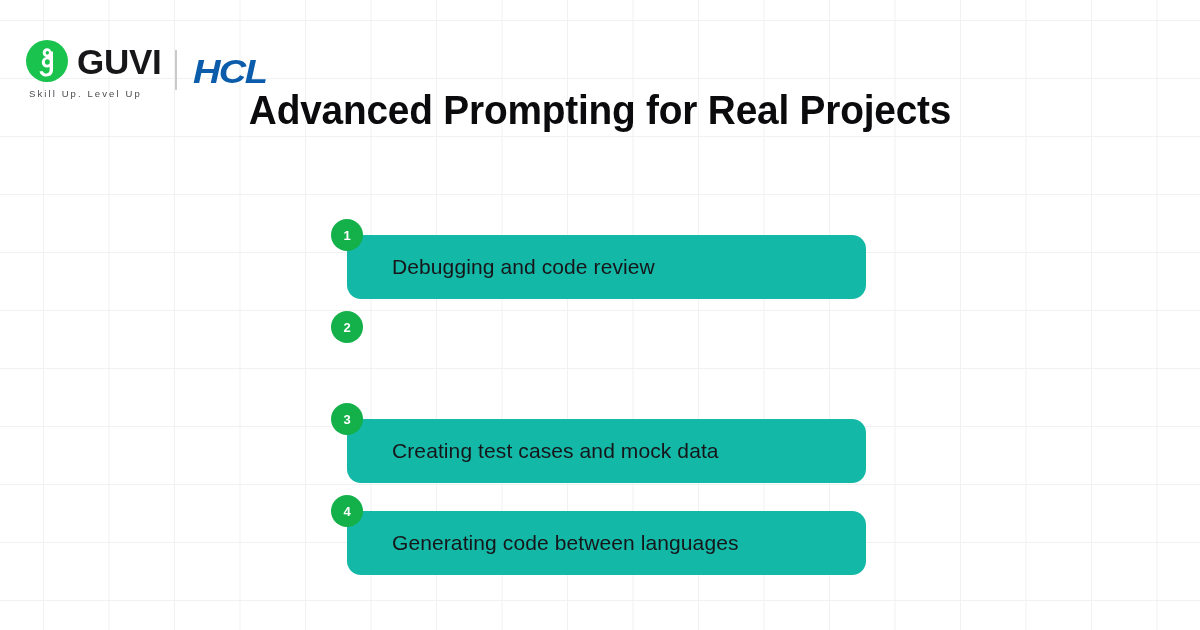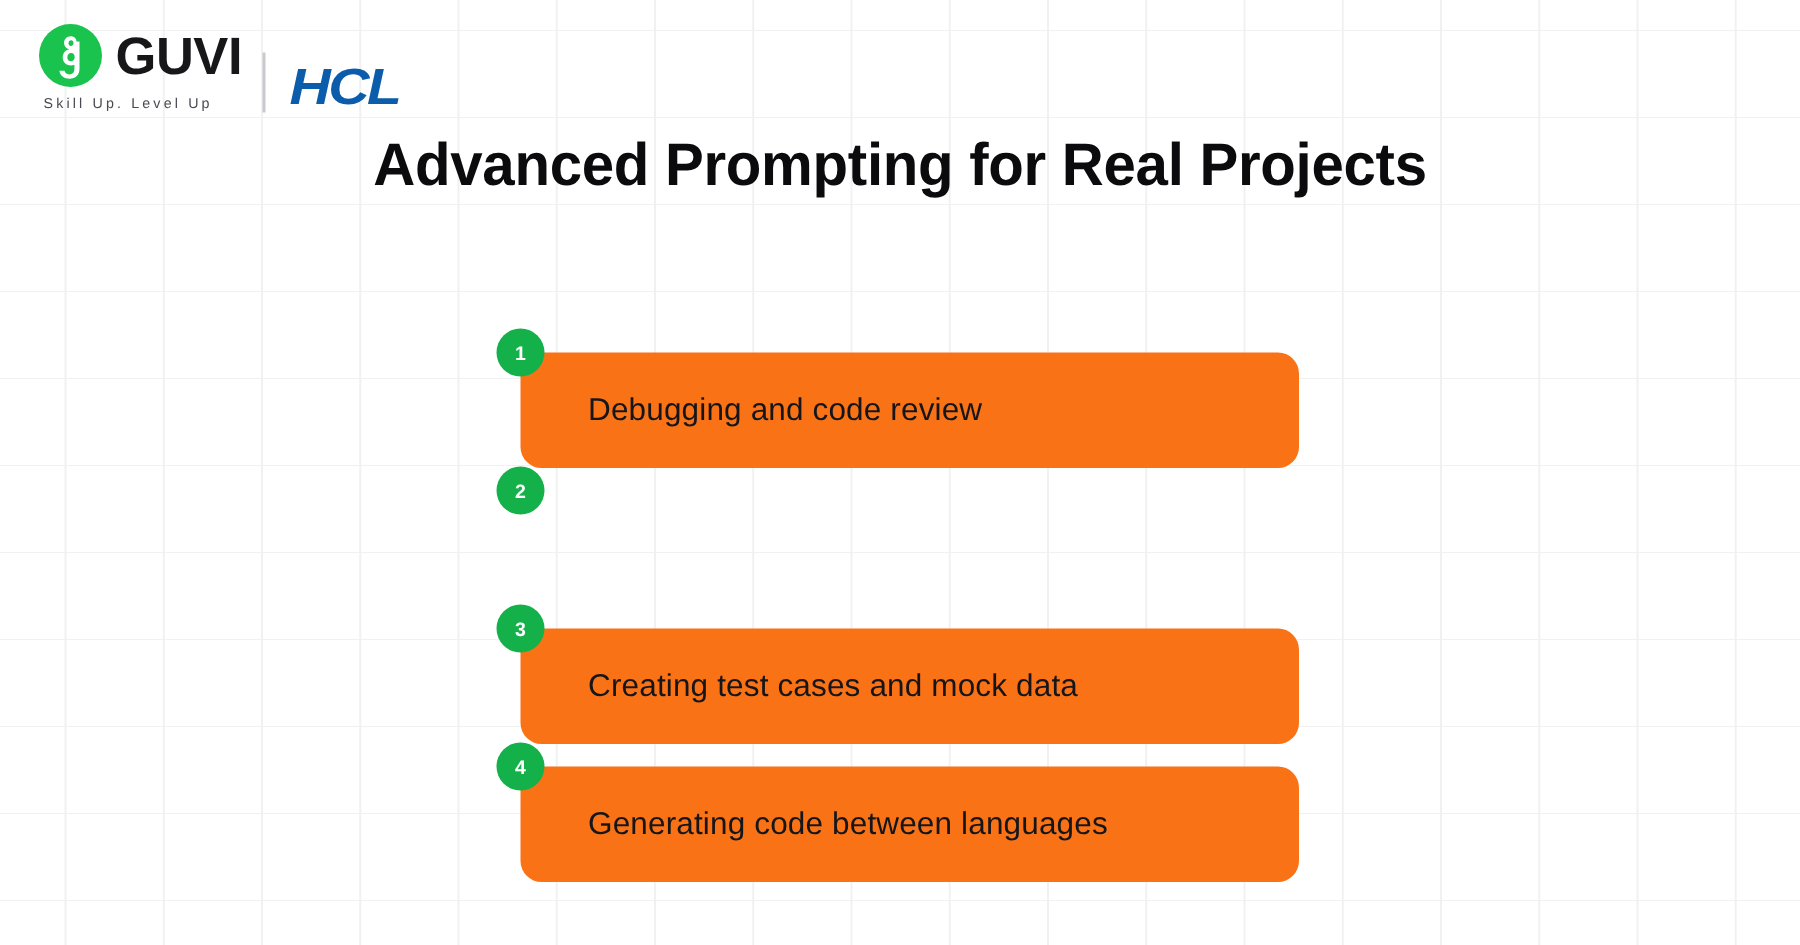--- a/index.html
+++ b/index.html
@@ -31,23 +31,23 @@
   #content {
     position: absolute;
     inset: 0;
     z-index: 1;
   }
 
   
   #logo-lockup {
     position: absolute;
     left: 26px;
-    top: 16px;
-    display: flex;
-    align-items: flex-end;
+    top: 40px;
+    display: flex;
+    align-items: center;
   }
 
   .guvi-block {
     display: flex;
     flex-direction: column;
   }
 
   .guvi-row {
     display: flex;
     align-items: center;
@@ -127,22 +127,22 @@
   .item-row {
     position: relative;
     height: 92px;
   }
 
   .item-card {
     position: absolute;
     left: 16px;
     top: 16px;
     width: 519px;
-    height: 77px;
-    background: #f97316;
+    height: 64px;
+    background: #14b8a6;
     border-radius: 14px;
     display: flex;
     align-items: center;
   }
 
   .item-label {
     padding-left: 45px;
     font-size: 21px;
     font-weight: 400;
     color: #16161a;

